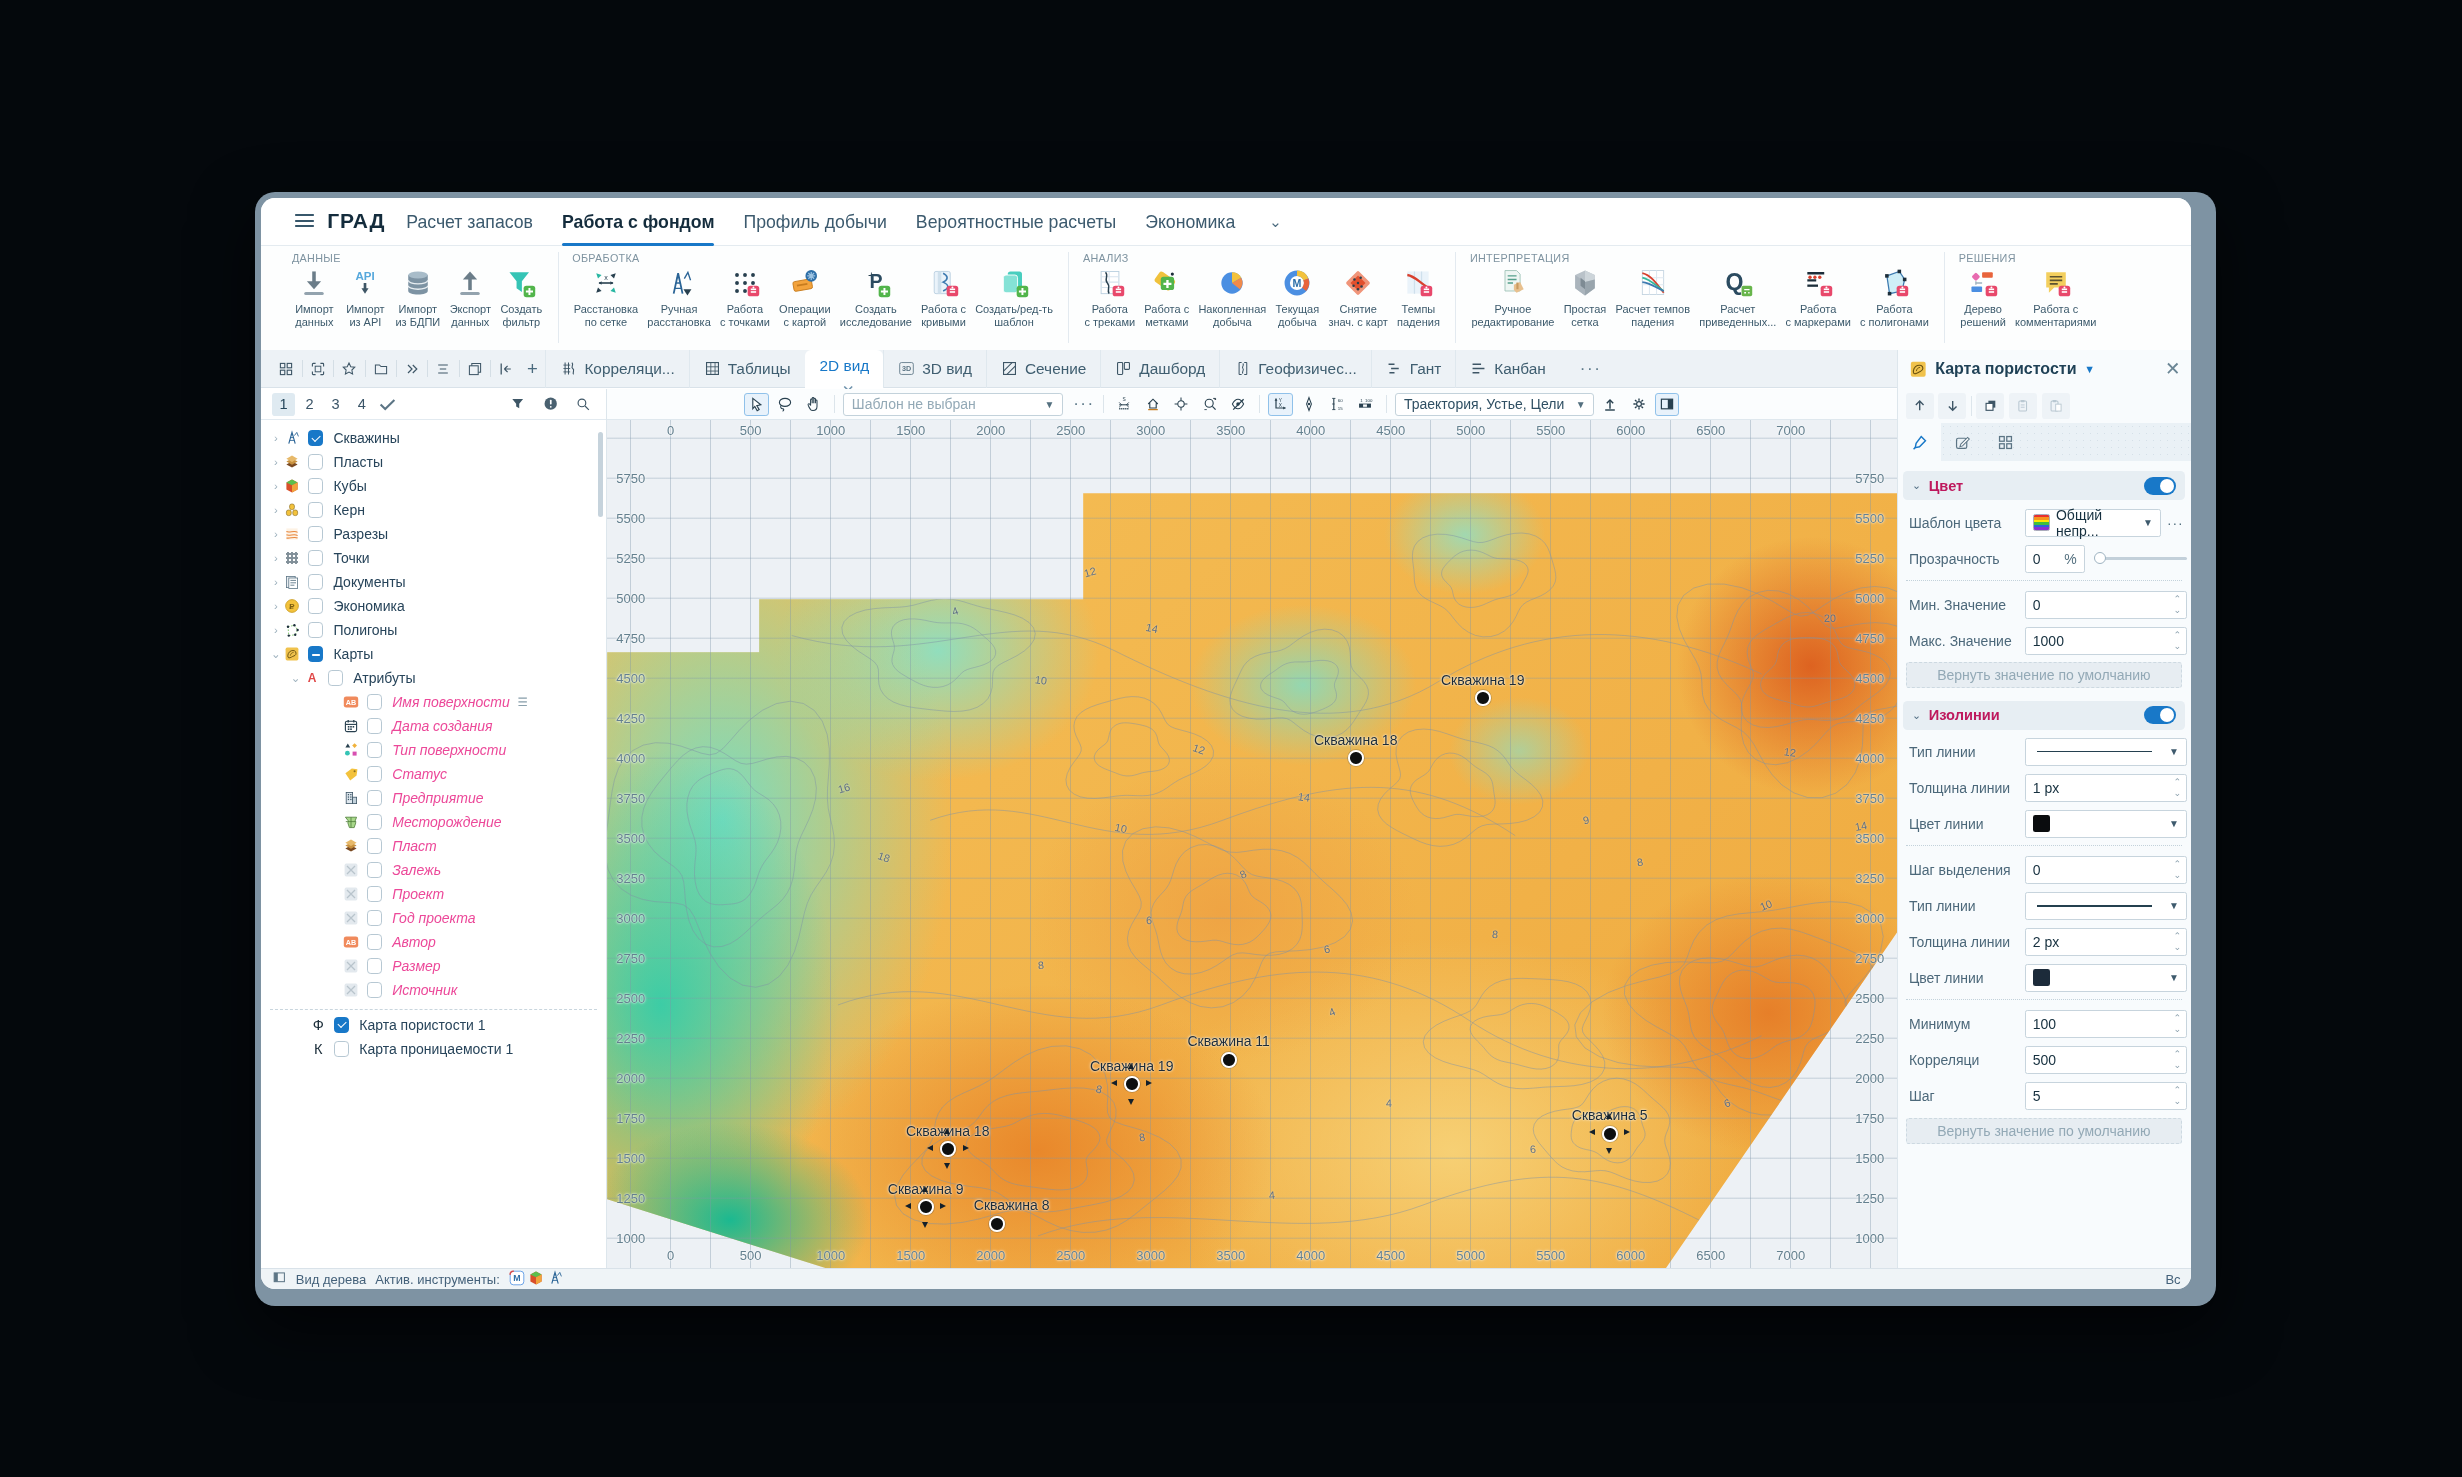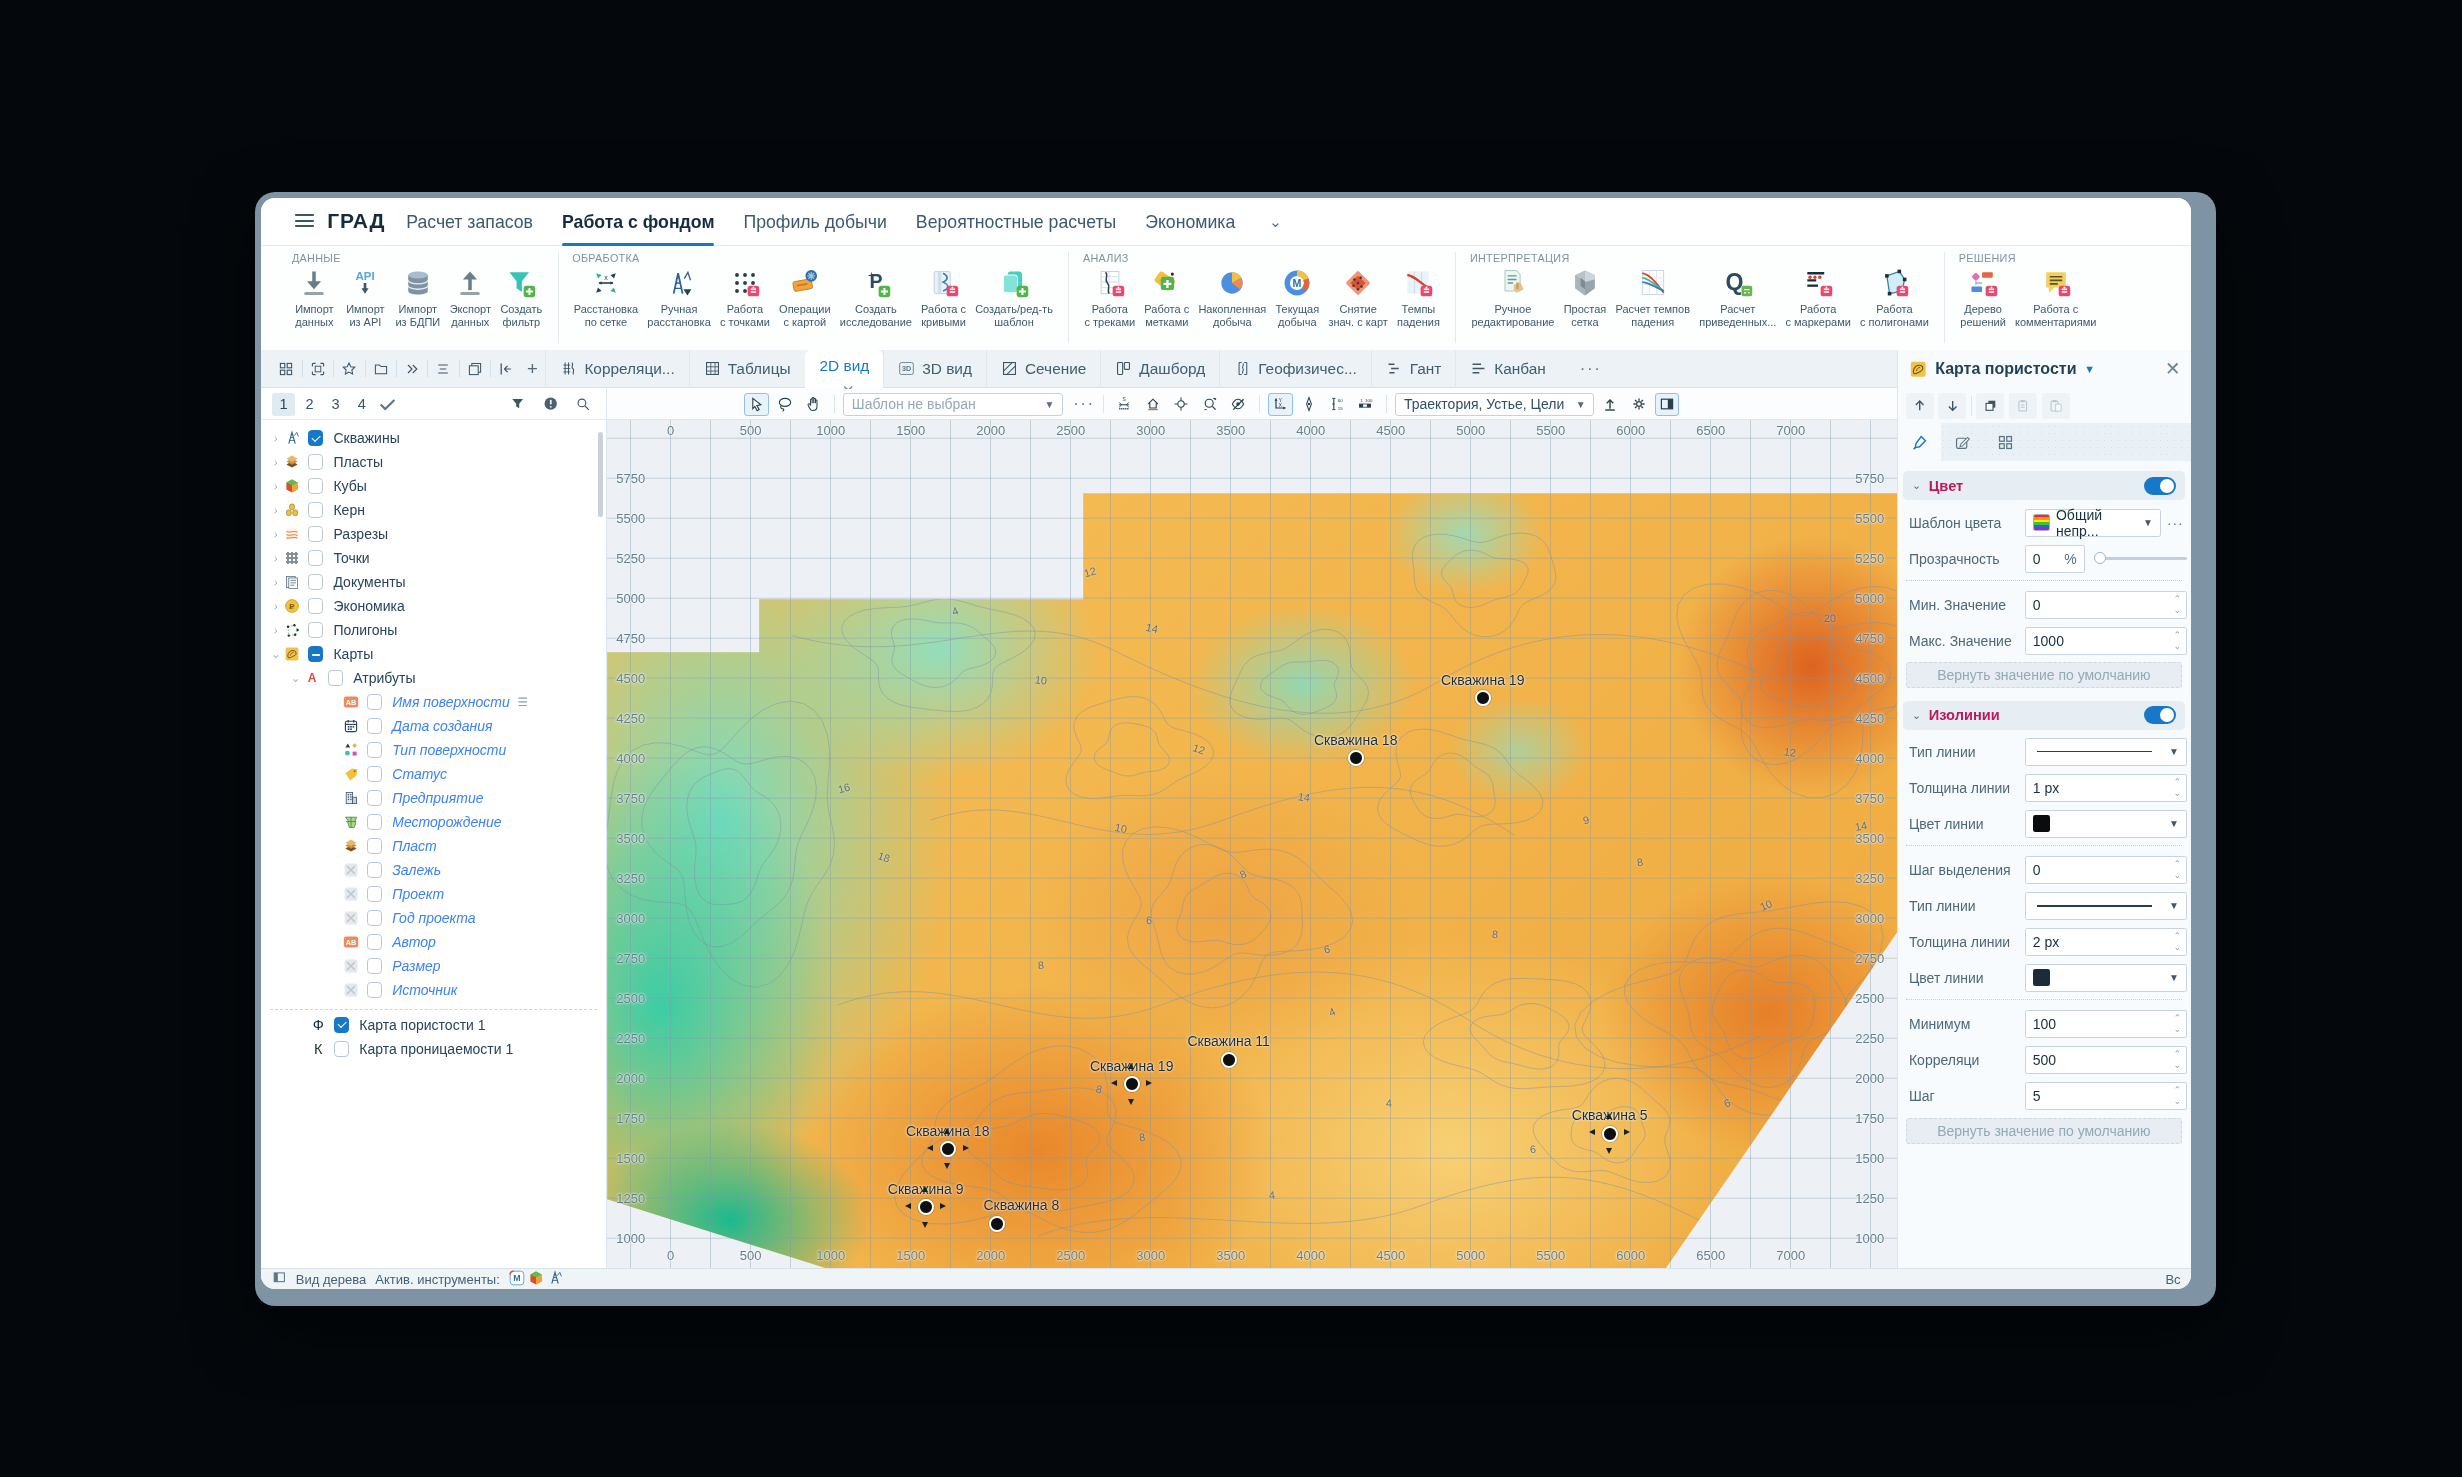--- a/index.html
+++ b/index.html
@@ -55,21 +55,21 @@
 .trow{height:24px;display:flex;align-items:center;cursor:pointer;}
 .tchev{width:17px;font-size:11.5px;color:#9db1bd;text-align:center;}
 .ticon{width:16px;height:16px;margin-right:7.7px;flex:none;}
 .ticon svg{width:16px;height:16px;}
 .tlet{width:16px;margin-right:7.7px;font-size:14.6px;color:#1c2e3a;text-align:center;}
 .cb{width:15.4px;height:15.4px;border-radius:3.8px;border:1.2px solid #b7c8d3;background:#fff;margin-right:10px;flex:none;position:relative;}
 .cb.ck,.cb.ind{background:#1878c8;border-color:#1878c8;}
 .cb.ck::after{content:"";position:absolute;left:3.1px;top:3.1px;width:7px;height:3.8px;border-left:1.9px solid #fff;border-bottom:1.9px solid #fff;transform:rotate(-45deg);}
 .cb.ind::after{content:"";position:absolute;left:3.1px;top:6.2px;width:7.7px;height:2.3px;background:#fff;border-radius:0.8px;}
 .tlabel{font-size:14px;color:#27445a;white-space:nowrap;}
-.tlabel.it{font-style:italic;color:#3b82f6;}
+.tlabel.it{font-style:italic;color:#ec4899;}
 .tmenu{margin-left:7.7px;color:#8aa0ac;font-size:11.5px;}
 .tdivider{height:7.7px;border-bottom:0.8px dashed #c9d6de;margin:0 9.2px 3.1px 9.2px;}
 .lscroll{position:absolute;right:3.1px;top:6.2px;width:5.4px;height:85px;background:#c6d3dc;border-radius:3.1px;}
 
 .mtool{position:absolute;left:346px;top:191px;width:1290px;height:31px;background:#fbfdfe;border-bottom:0.8px solid #dfe8ee;display:flex;align-items:center;padding-left:137px;gap:3.8px;}
 .mi{width:24.6px;height:23px;display:flex;align-items:center;justify-content:center;border-radius:3.1px;cursor:pointer;border:0.8px solid transparent;}
 .mi svg{width:16px;height:16px;}
 .mi.act{background:#e8f2fb;border-color:#8fc1ea;}
 .msep{width:0.8px;height:18.5px;background:#dce5eb;margin:0 4.6px;}
 .mdrop{height:23px;background:#fff;border:0.8px solid #c3d2db;border-radius:3.1px;display:flex;align-items:center;padding:0 7.7px;font-size:14px;cursor:pointer;}
@@ -1165,21 +1165,21 @@
         <span class="warr" style="left:337px;top:708px;border-left:3.8px solid transparent;border-right:3.8px solid transparent;border-bottom:6.2px solid #14202a;"></span>
         <span class="warr" style="left:337px;top:743px;border-left:3.8px solid transparent;border-right:3.8px solid transparent;border-top:6.2px solid #14202a;"></span>
         <span class="warr" style="left:320px;top:725px;border-top:3.8px solid transparent;border-bottom:3.8px solid transparent;border-right:6.2px solid #14202a;"></span>
         <span class="warr" style="left:356px;top:725px;border-top:3.8px solid transparent;border-bottom:3.8px solid transparent;border-left:6.2px solid #14202a;"></span>
         <span class="wlabel" style="left:257px;top:761px;">Скважина 9</span>
         <span class="well" style="left:311px;top:779px;"></span>
         <span class="warr" style="left:315px;top:766px;border-left:3.8px solid transparent;border-right:3.8px solid transparent;border-bottom:6.2px solid #14202a;"></span>
         <span class="warr" style="left:315px;top:802px;border-left:3.8px solid transparent;border-right:3.8px solid transparent;border-top:6.2px solid #14202a;"></span>
         <span class="warr" style="left:298px;top:783px;border-top:3.8px solid transparent;border-bottom:3.8px solid transparent;border-right:6.2px solid #14202a;"></span>
         <span class="warr" style="left:333px;top:783px;border-top:3.8px solid transparent;border-bottom:3.8px solid transparent;border-left:6.2px solid #14202a;"></span>
-        <span class="wlabel" style="left:329px;top:777px;text-align:right;">Скважина 8</span>
+        <span class="wlabel" style="left:343px;top:777px;">Скважина 8</span>
         <span class="well" style="left:382px;top:796px;"></span>
         <span class="wlabel" style="left:941px;top:687px;">Скважина 5</span>
         <span class="well" style="left:995px;top:706px;"></span>
         <span class="warr" style="left:999px;top:693px;border-left:3.8px solid transparent;border-right:3.8px solid transparent;border-bottom:6.2px solid #14202a;"></span>
         <span class="warr" style="left:999px;top:728px;border-left:3.8px solid transparent;border-right:3.8px solid transparent;border-top:6.2px solid #14202a;"></span>
         <span class="warr" style="left:982px;top:709px;border-top:3.8px solid transparent;border-bottom:3.8px solid transparent;border-right:6.2px solid #14202a;"></span>
         <span class="warr" style="left:1017px;top:709px;border-top:3.8px solid transparent;border-bottom:3.8px solid transparent;border-left:6.2px solid #14202a;"></span>
       </div>
   <div class="rpanel" id="rpanel">
         <div class="rphead">

